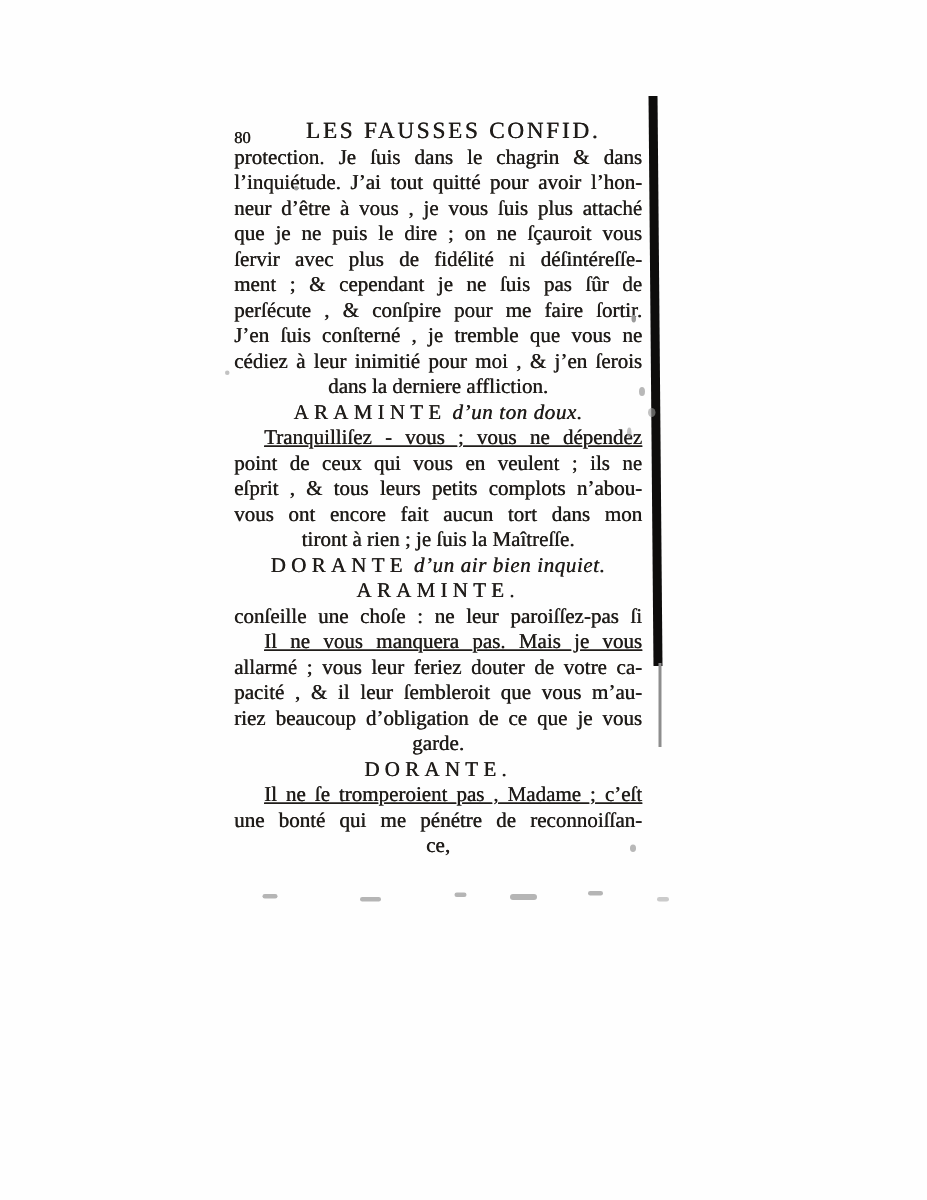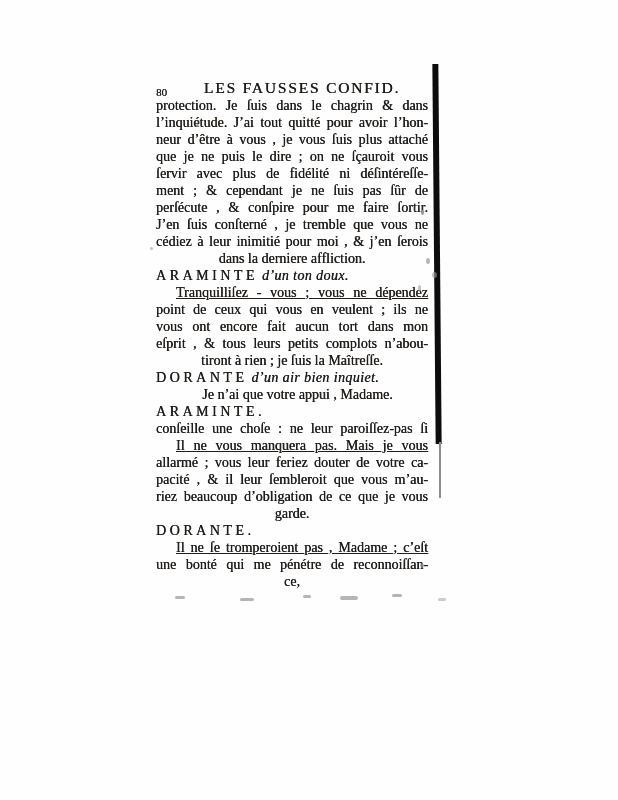--- a/index.html
+++ b/index.html
@@ -24,21 +24,21 @@
     display: block; text-align: center;
     font-size: 15.5px; letter-spacing: 1.8px; margin-left: 20px;
   }
 
   .ln { height: 17px; line-height: 17px; font-size: 14px; }
   .jl  { text-align: justify; text-align-last: justify; white-space: nowrap; }
   .end { text-align: center; white-space: nowrap; }
   .ind { text-indent: 20px; text-decoration: underline; }
   .ind-sm { text-indent: 11px; }
 
-  .head { white-space: nowrap; }
+  .head { text-align: center; white-space: nowrap; }
   .speaker { letter-spacing: 3.5px; font-size: 14px; }
   .dir { font-style: italic; letter-spacing: 0.4px; margin-left: 4px; font-size: 14px; }
 
   .scan-bar {
     position: absolute; left: 434px; top: 64px;
     width: 6px; height: 380px; background: #0e0d0c;
     transform: skewX(0.5deg);
   }
   .scan-bar-tail {
     position: absolute; left: 439px; top: 442px;
@@ -69,29 +69,28 @@
     <div class="ln jl">J’en ſuis conſterné , je tremble que vous ne</div>
     <div class="ln jl">cédiez à leur inimitié pour moi , &amp; j’en ſerois</div>
     <div class="ln end">dans la derniere affliction.</div>
 
     <div class="ln head">
       <span class="speaker">ARAMINTE</span><span class="dir">d’un ton doux.</span>
     </div>
 
     <div class="ln jl ind">Tranquilliſez - vous ; vous ne dépendez</div>
     <div class="ln jl">point de ceux qui vous en veulent ; ils ne</div>
+    <div class="ln jl">eſprit , &amp; tous leurs petits complots n’abou-</div>
     <div class="ln jl">vous ont encore fait aucun tort dans mon</div>
-    <div class="ln jl">eſprit , &amp; tous leurs petits complots n’abou-</div>
     <div class="ln end">tiront à rien ; je ſuis la Maîtreſſe.</div>
 
     <div class="ln head">
       <span class="speaker">DORANTE</span><span class="dir">d’un air bien inquiet.</span>
     </div>
 
-    <div class="ln end ind-sm">Je n’ai que votre appui , Madame.</div>
 
     <div class="ln head">
       <span class="speaker">ARAMINTE.</span>
     </div>
 
     <div class="ln jl">conſeille une choſe : ne leur paroiſſez-pas ſi</div>
     <div class="ln jl ind">Il ne vous manquera pas. Mais je vous</div>
     <div class="ln jl">allarmé ; vous leur feriez douter de votre ca-</div>
     <div class="ln jl">pacité , &amp; il leur ſembleroit que vous m’au-</div>
     <div class="ln jl">riez beaucoup d’obligation de ce que je vous</div>

